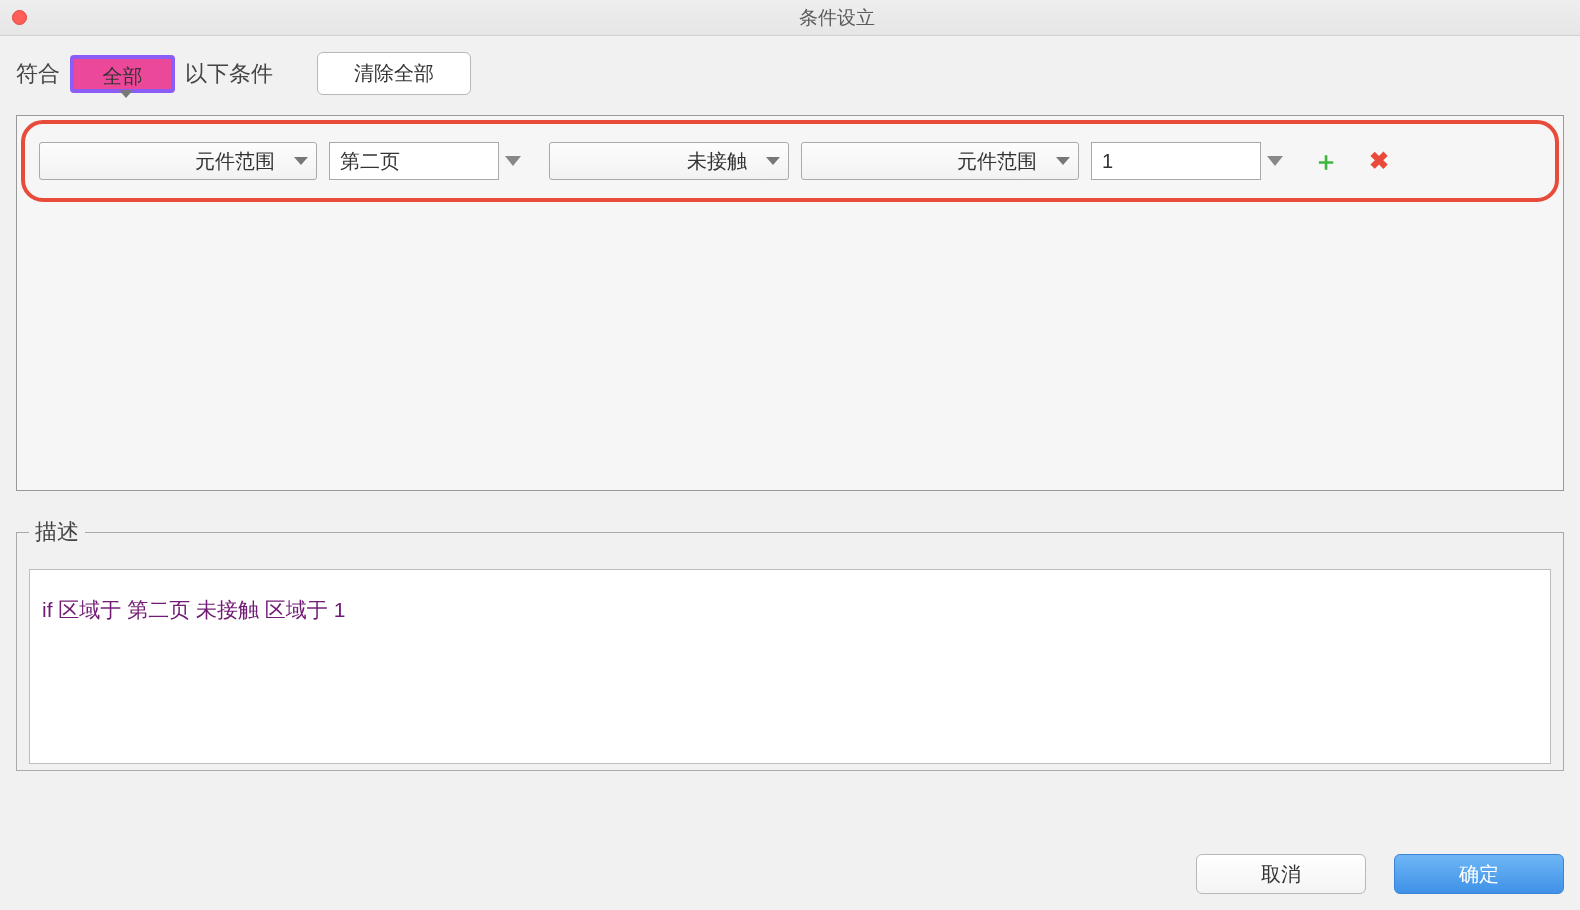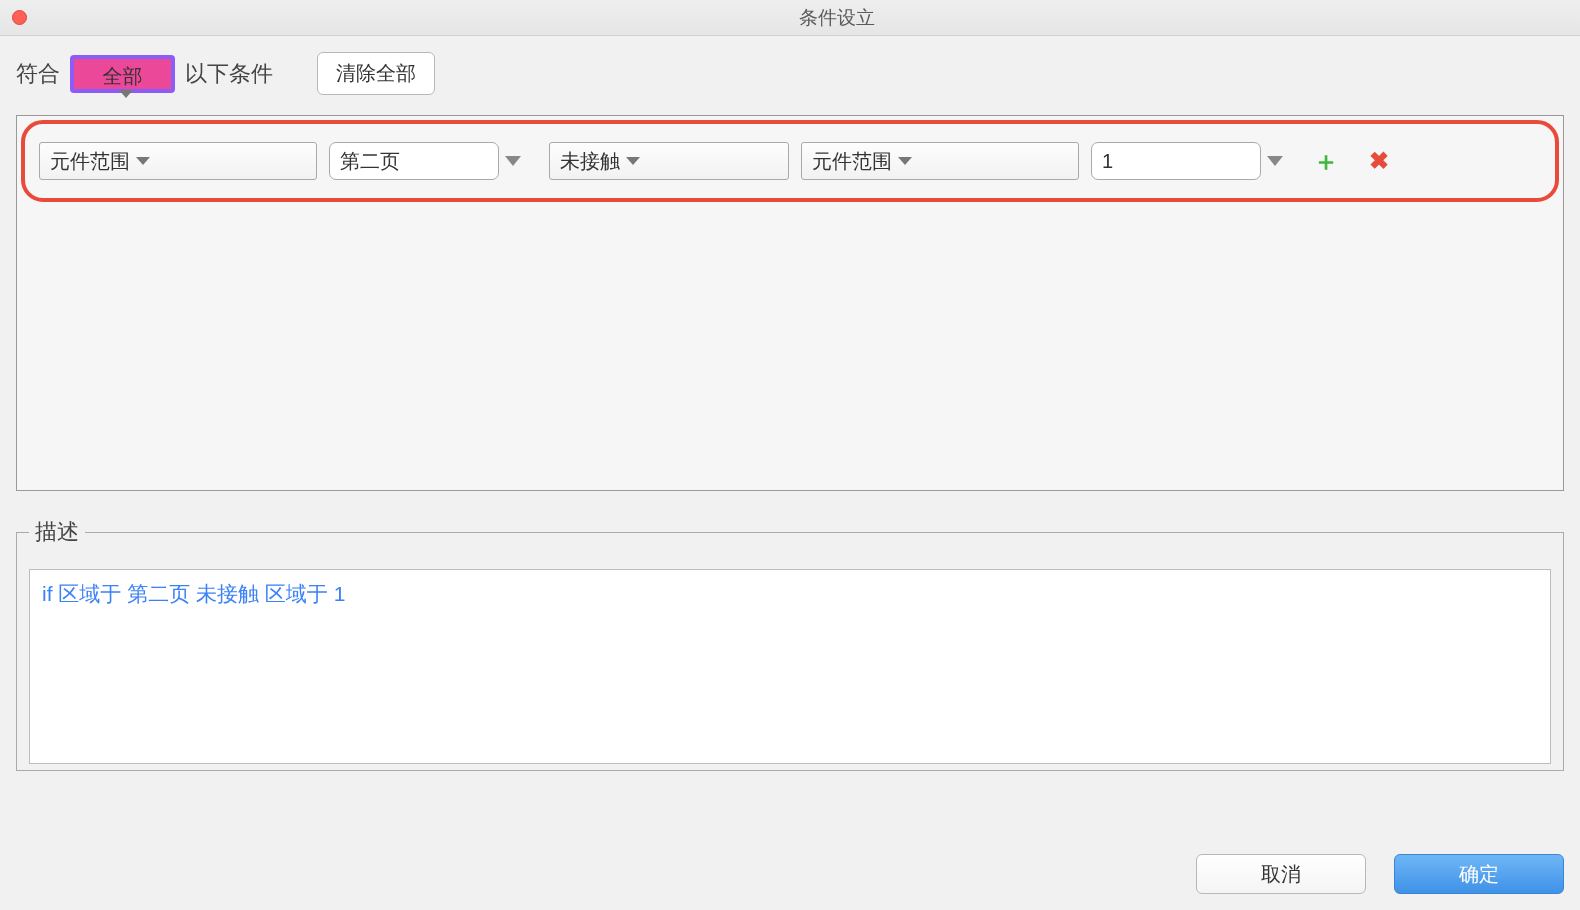--- a/index.html
+++ b/index.html
@@ -76,21 +76,21 @@
       border-left: 7px solid transparent;
       border-right: 7px solid transparent;
       border-top: 8px solid #777;
       margin-left: 6px;
     }
     .clear-button {
       background: #fff;
       border: 1px solid #b8b8b8;
       border-radius: 6px;
       font-size: 20px;
-      padding: 7px 18px;
+      padding: 7px 36px;
       cursor: pointer;
       margin-left: 34px;
       color: #333;
     }
     .conditions-panel {
       border: 1px solid #999;
       background: #f6f6f6;
       height: 376px;
       position: relative;
     }
@@ -100,42 +100,43 @@
       margin: 4px 4px;
       padding: 18px 14px;
       display: flex;
       align-items: center;
       gap: 12px;
       background: #f6f6f6;
     }
     .combo {
       display: flex;
       align-items: center;
-      justify-content: flex-start;
+      justify-content: flex-end;
       background: linear-gradient(#fdfdfd, #f2f2f2);
       border: 1px solid #a9a9a9;
       border-radius: 3px;
       height: 38px;
       padding: 0 8px 0 10px;
       cursor: pointer;
+      gap: 13px;
     }
     .combo-w1 { width: 278px; }
     .combo-text {
       font-size: 20px;
       color: #333;
     }
     .editable-combo {
       display: flex;
       align-items: center;
       gap: 6px;
     }
     .text-input {
       background: #fff;
       border: 1px solid #a9a9a9;
-      border-radius: 7px;
+      border-radius: 0;
       height: 38px;
       padding: 0 10px;
       font-size: 20px;
       color: #333;
     }
     .input-w2 { width: 170px; }
     .input-w5 { width: 170px; }
     .standalone-chevron {
       width: 0;
       height: 0;
@@ -174,23 +175,23 @@
       color: #444;
       padding: 0 6px;
       background: #f1f1f1;
       position: relative;
       top: 0;
     }
     .description-text {
       background: #fff;
       border: 1px solid #bdbdbd;
       height: 195px;
-      padding: 10px 12px;
+      padding: 26px 12px;
       font-size: 21px;
-      color: #3b82f6;
+      color: #701a75;
       margin-top: 6px;
     }
     .footer {
       display: flex;
       justify-content: flex-end;
       gap: 28px;
       padding: 16px 16px;
       position: absolute;
       bottom: 0;
       right: 0;

